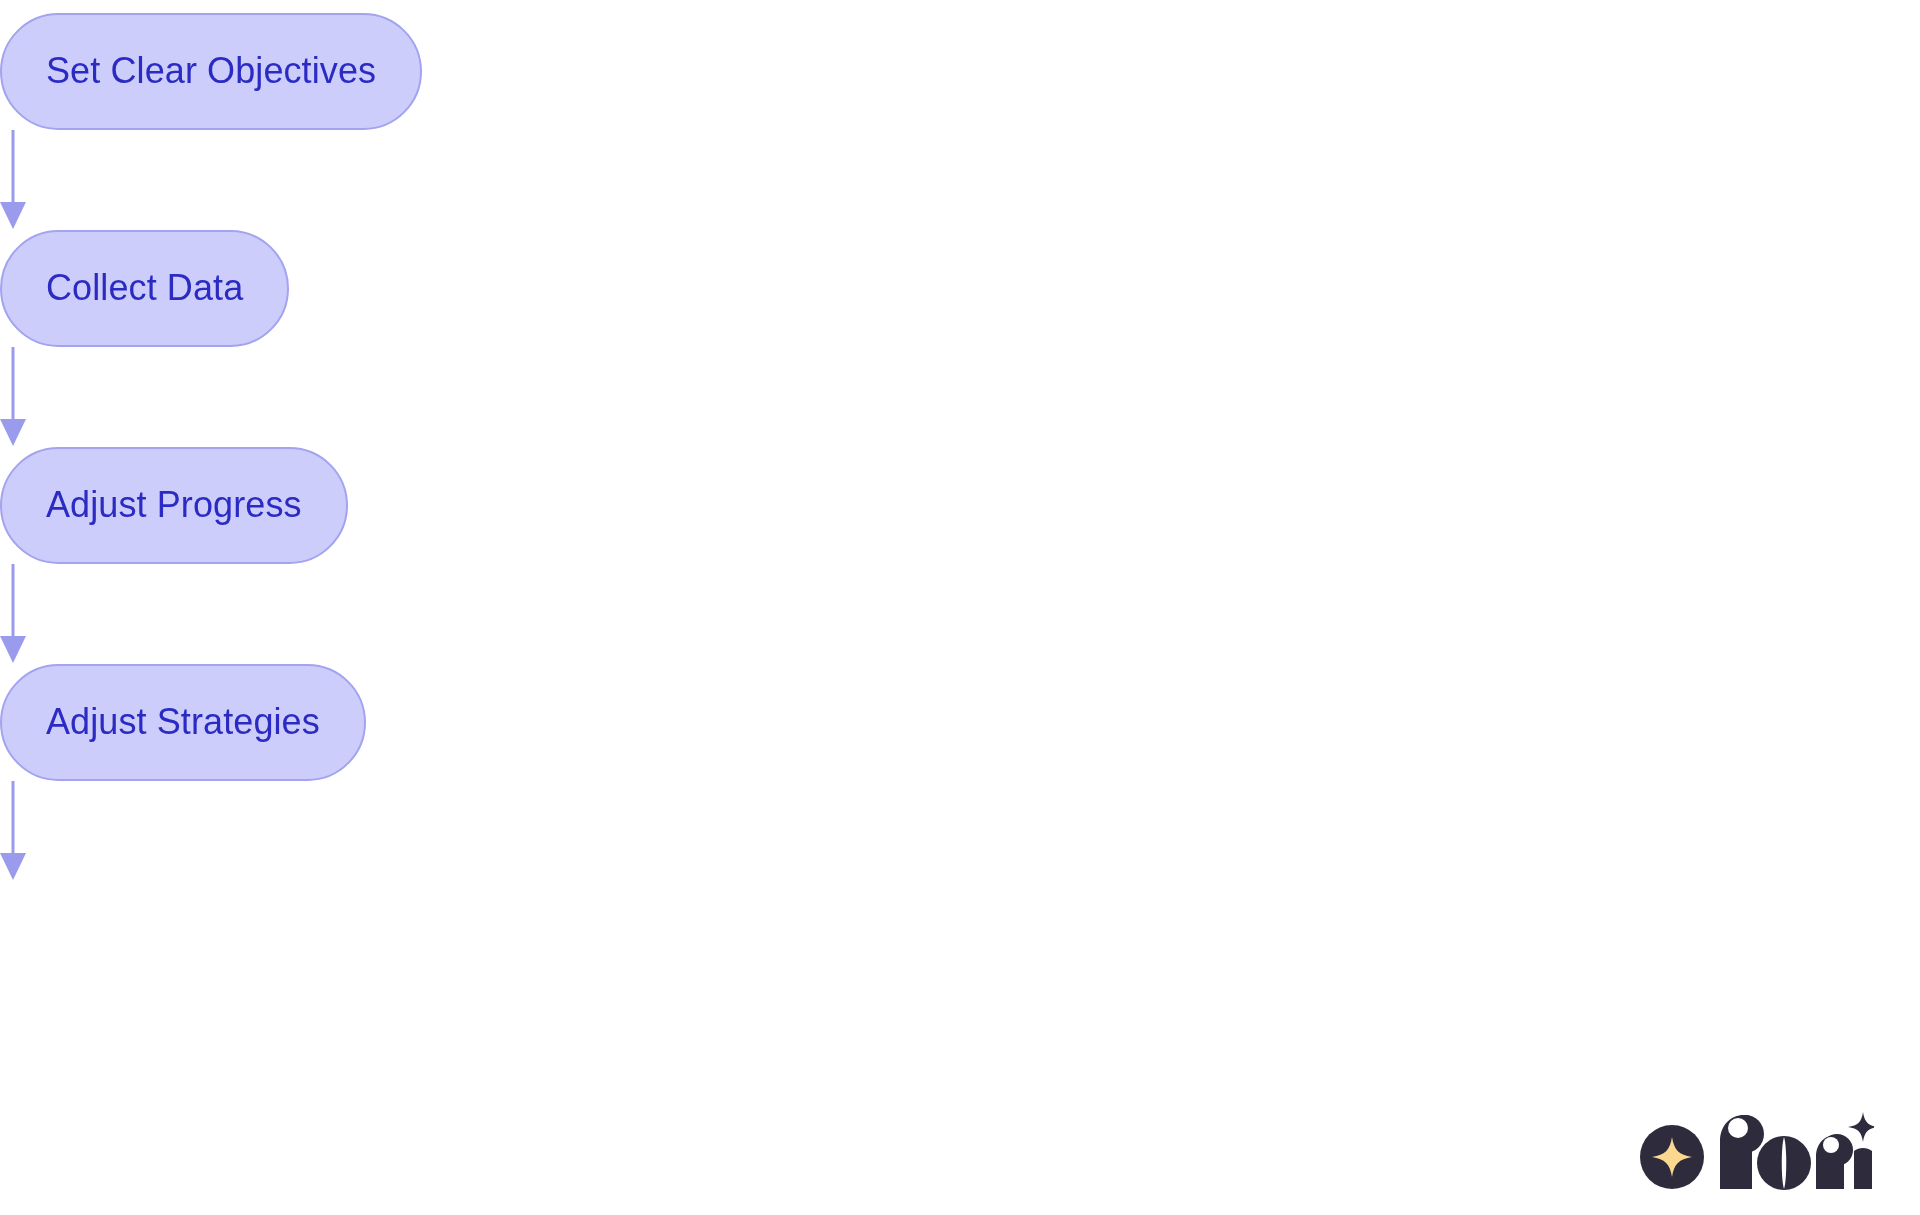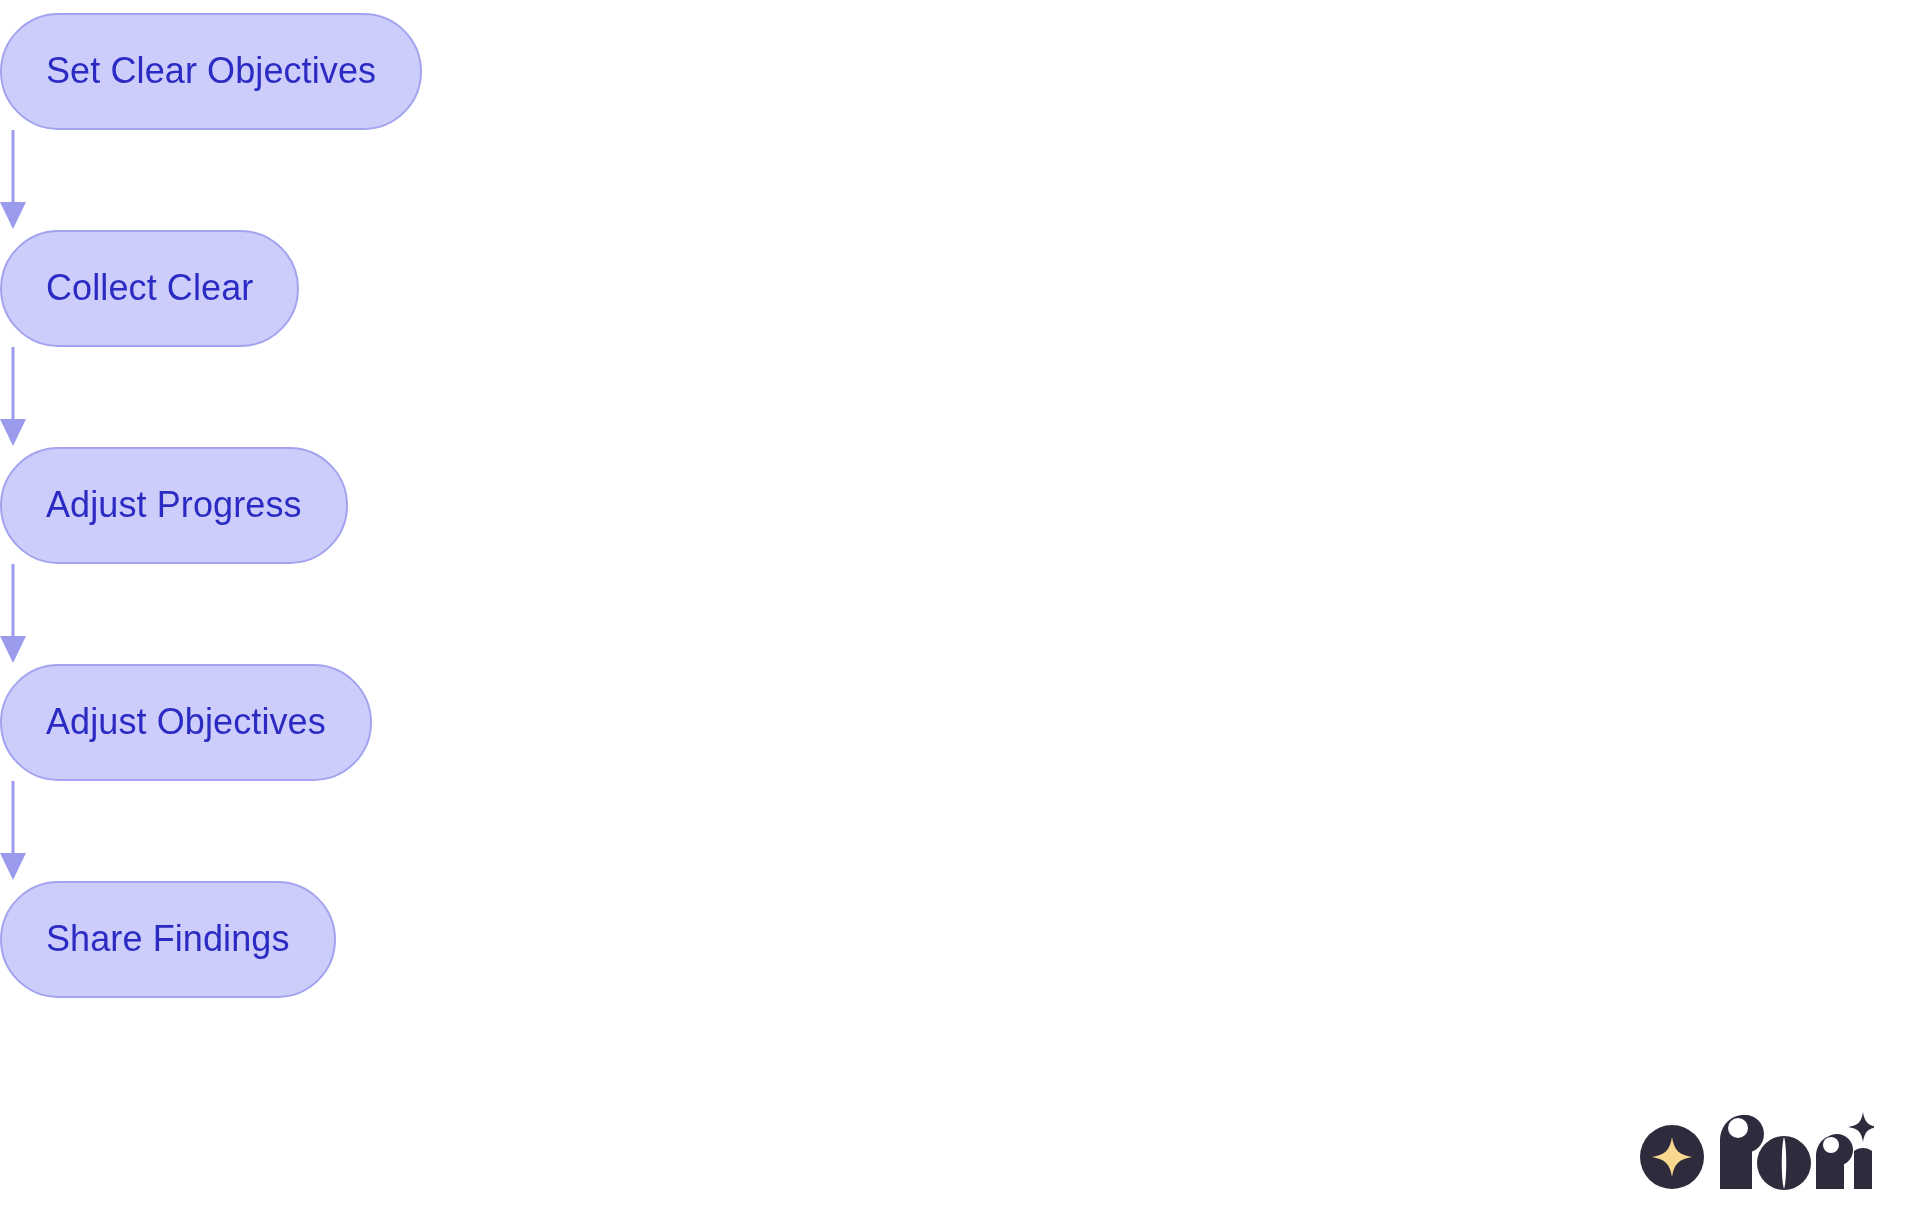--- a/index.html
+++ b/index.html
@@ -129,49 +129,46 @@
     <div class="node">
       <span class="node-label">Set Clear Objectives</span>
     </div>
 
     <div class="connector">
       <span class="stem"></span>
       <span class="head"></span>
     </div>
 
     <div class="node">
-      <span class="node-label">Collect Clear</span>
+      <span class="node-label">Collect Data</span>
     </div>
 
     <div class="connector">
       <span class="stem"></span>
       <span class="head"></span>
     </div>
 
     <div class="node">
       <span class="node-label">Adjust Progress</span>
     </div>
 
     <div class="connector">
       <span class="stem"></span>
       <span class="head"></span>
     </div>
 
     <div class="node">
-      <span class="node-label">Adjust Objectives</span>
-    </div>
-
-    <div class="connector">
-      <span class="stem"></span>
-      <span class="head"></span>
-    </div>
-
-    <div class="node">
-      <span class="node-label">Share Findings</span>
-    </div>
+      <span class="node-label">Adjust Strategies</span>
+    </div>
+
+    <div class="connector">
+      <span class="stem"></span>
+      <span class="head"></span>
+    </div>
+
 
   </div>
 
   <div class="logo">
     <div class="logo-mark">
       <svg class="star" viewBox="0 0 44 44">
         <path d="M22 2 C24 15 29 20 42 22 C29 24 24 29 22 42 C20 29 15 24 2 22 C15 20 20 15 22 2 Z" fill="#fbd88f"></path>
       </svg>
     </div>
     <div class="logo-word">

